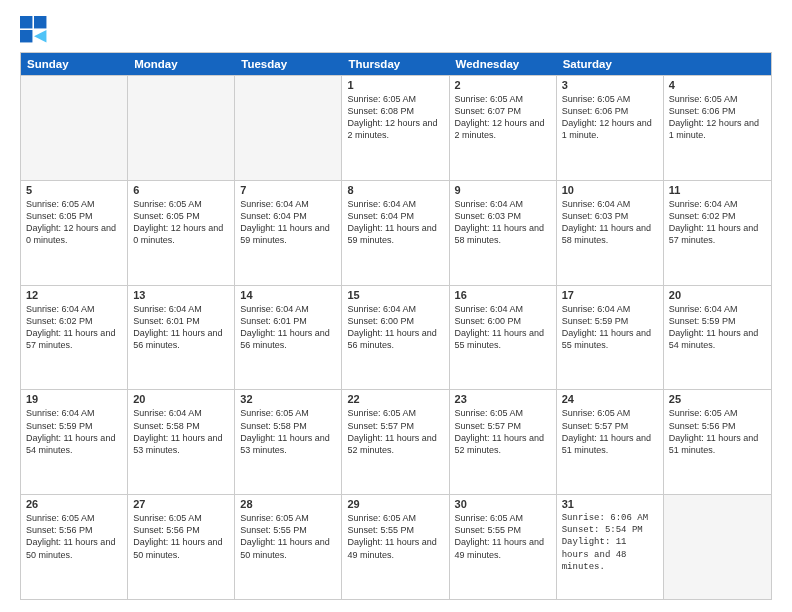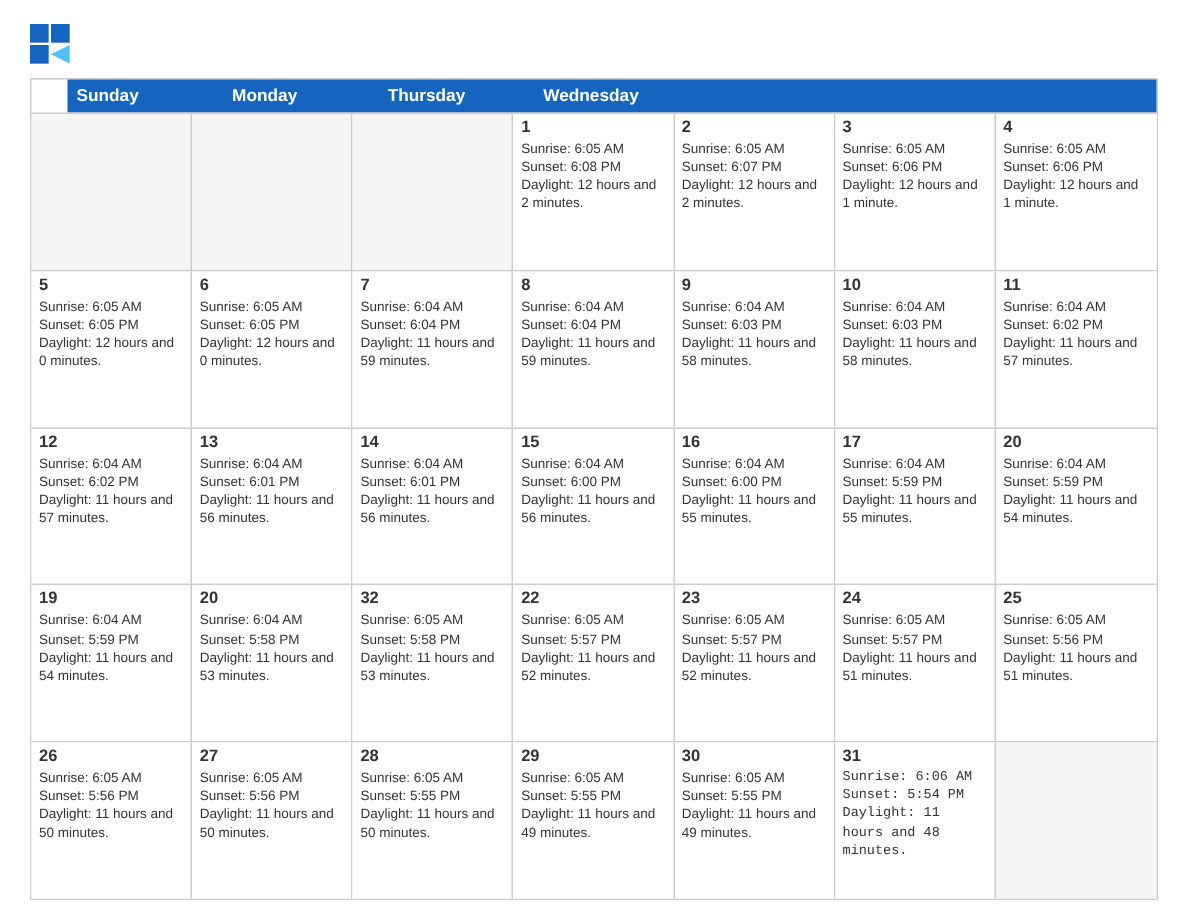--- a/index.html
+++ b/index.html
@@ -63,21 +63,20 @@
     .calendar {
       flex: 1;
       display: flex;
       flex-direction: column;
       border: 1px solid #ccc;
     }
     .cal-header {
       display: grid;
       grid-template-columns: repeat(7, 1fr);
       background: #1565c0;
-      margin-left: 24px;
     }
     .cal-header-cell {
       color: #fff;
       font-size: 11.5px;
       font-weight: bold;
       padding: 5px 6px;
       text-align: left;
     }
     .cal-body {
       flex: 1;
@@ -139,22 +138,24 @@
     <div class="title-block">
       <div class="month-title"></div>
       <div class="location"></div>
     </div>
   </div>
 
   <div class="calendar">
     <div class="cal-header">
     <div class="cal-header-cell">Sunday</div>
         <div class="cal-header-cell">Monday</div>
+        <div class="cal-header-cell">Tuesday</div>
         <div class="cal-header-cell">Thursday</div>
         <div class="cal-header-cell">Wednesday</div>
+        <div class="cal-header-cell">Saturday</div>
       </div>
     <div class="cal-body">
     <div class="cal-row">
           <div class="cal-cell empty"></div>
           <div class="cal-cell empty"></div>
           <div class="cal-cell empty"></div>
           <div class="cal-cell">
             <span class="day-num">1</span>
             <div class="cell-text" style="white-space: pre-line;">Sunrise: 6:05 AM
 Sunset: 6:08 PM

